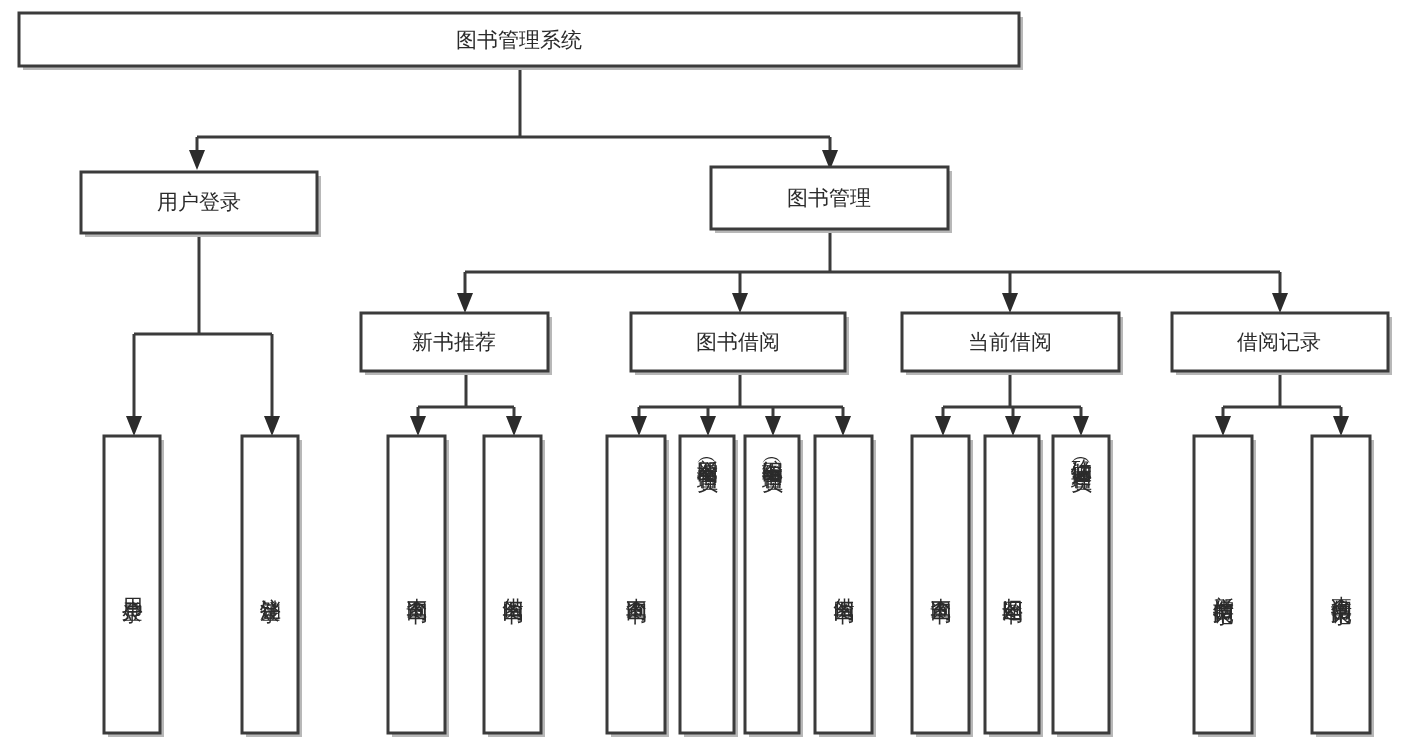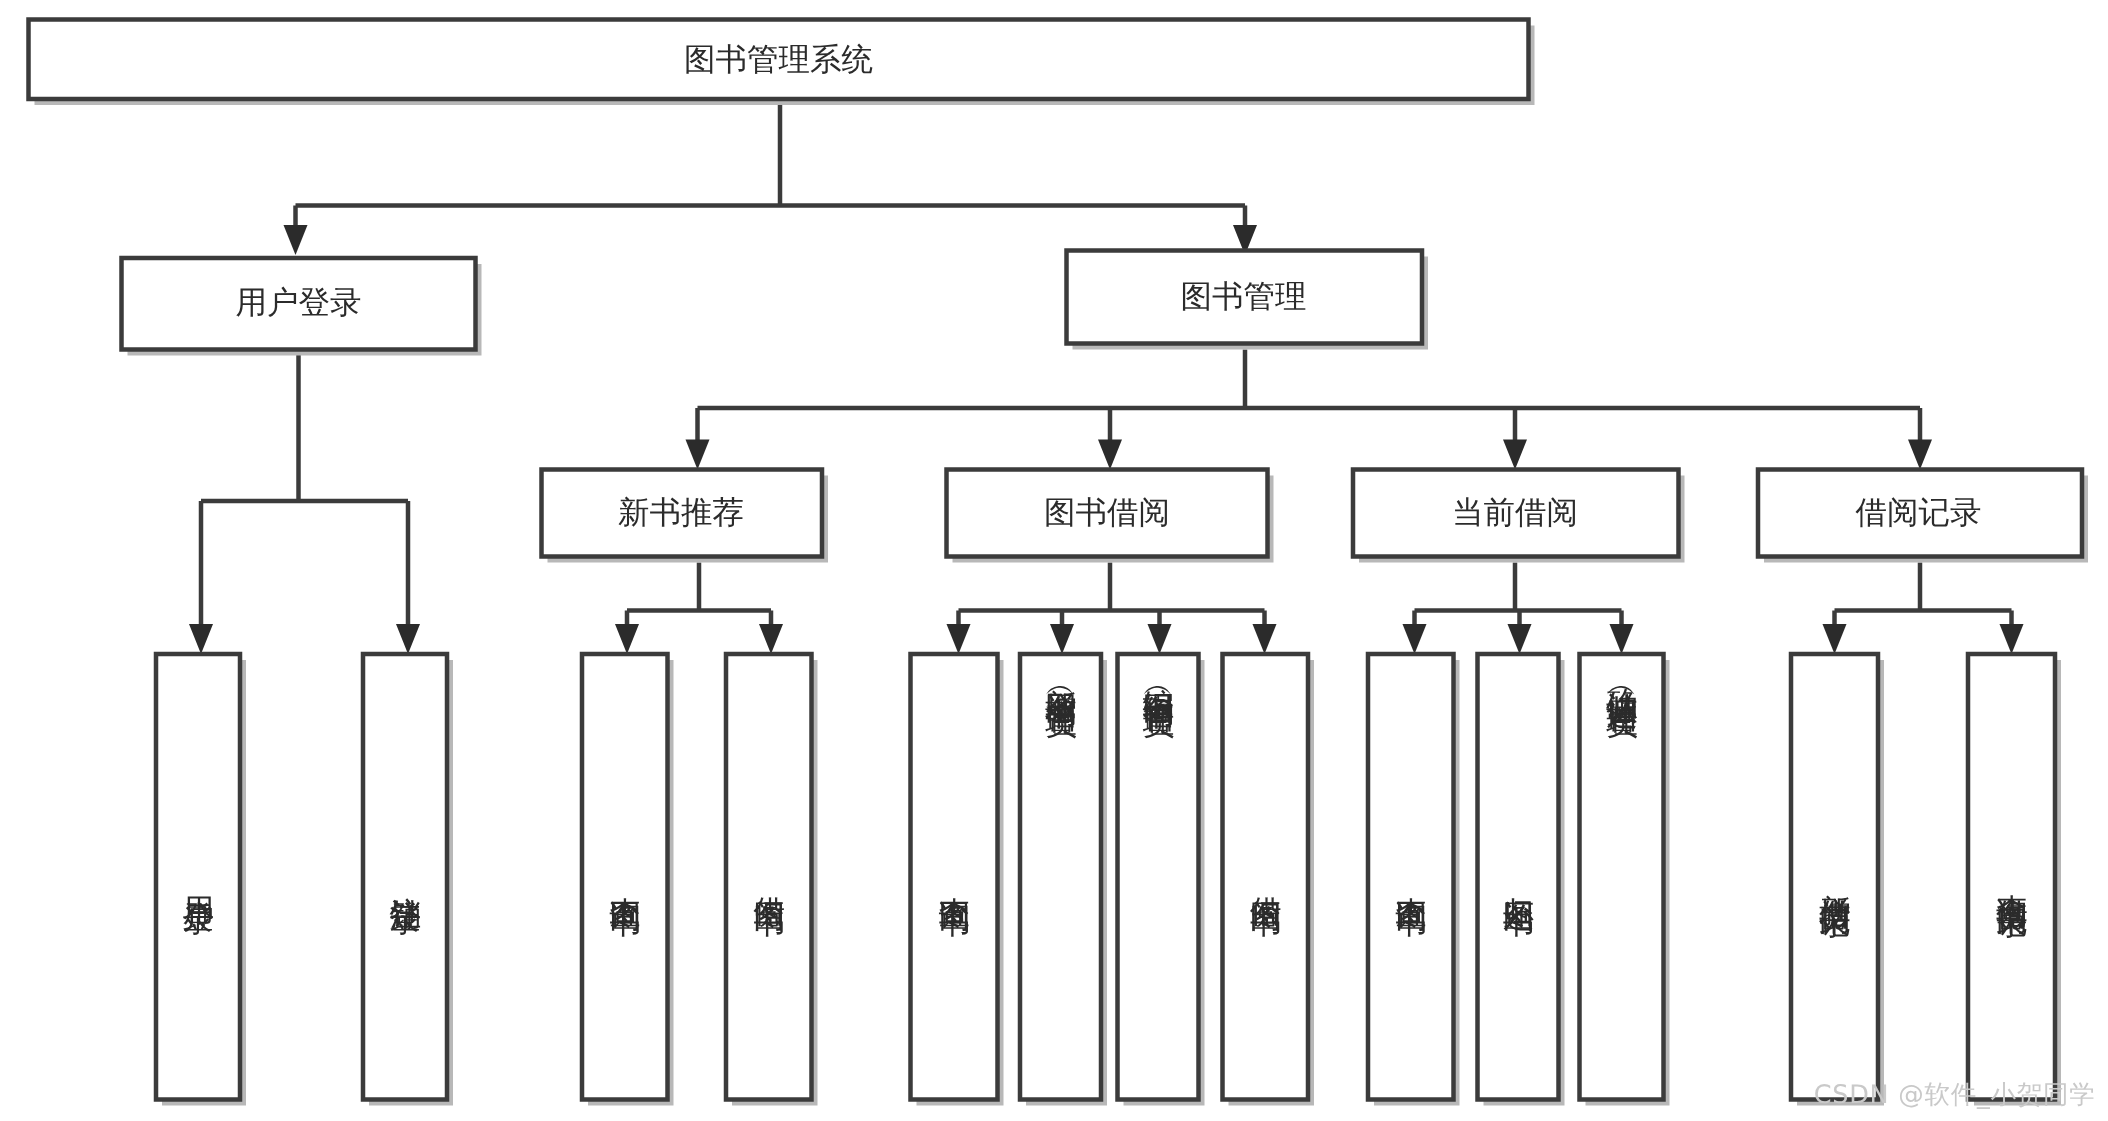--- a/index.html
+++ b/index.html
@@ -237,15 +237,14 @@
   <div class="node-label-v" style="left:607px; top:436px; width:58px; height:297px; justify-content:center;">查询图书</div>
   <div class="node-label-v" style="left:680px; top:442px; width:54px; height:291px; justify-content:flex-start;">新增图书（管理员）</div>
   <div class="node-label-v" style="left:745px; top:442px; width:54px; height:291px; justify-content:flex-start;">编辑图书（管理员）</div>
   <div class="node-label-v" style="left:815px; top:436px; width:57px; height:297px; justify-content:center;">借阅图书</div>
   <div class="node-label-v" style="left:912px; top:436px; width:57px; height:297px; justify-content:center;">查询图书</div>
   <div class="node-label-v" style="left:985px; top:436px; width:54px; height:297px; justify-content:center;">归还图书</div>
   <div class="node-label-v" style="left:1053px; top:442px; width:56px; height:291px; justify-content:flex-start;">确认归还（管理员）</div>
   <div class="node-label-v" style="left:1194px; top:436px; width:58px; height:297px; justify-content:center;">新增借阅记录</div>
   <div class="node-label-v" style="left:1312px; top:436px; width:58px; height:297px; justify-content:center;">查询借阅记录</div>
 
-  <div class="watermark">CSDN @软件_小贺同学</div>
 
 </div>
 
 </body></html>

